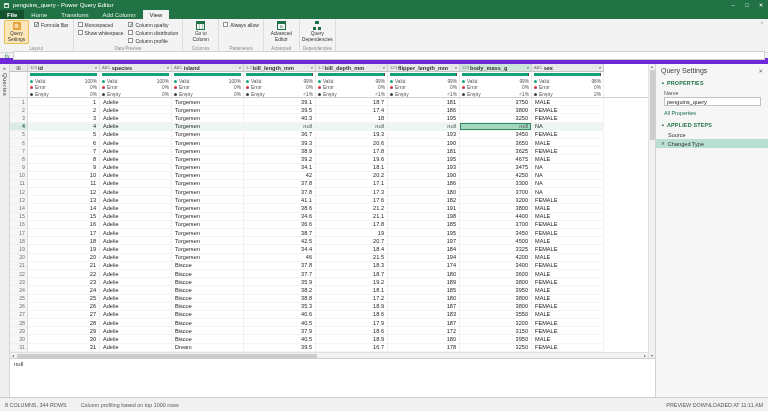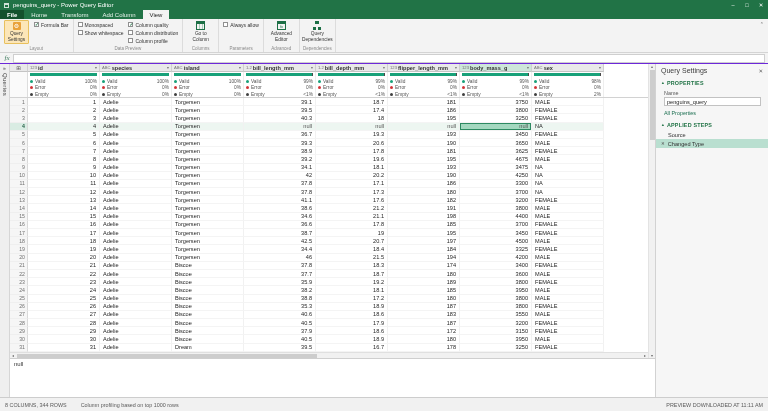--- a/index.html
+++ b/index.html
@@ -35,21 +35,21 @@
   .cb-t{font-size:5px;color:#333;white-space:nowrap;}
   .ic{width:9px;height:9px;display:block;position:relative;}
   .ic-table{border:1px solid #1d6f46;background:linear-gradient(#1d6f46 0 2px, transparent 0),repeating-linear-gradient(to right, transparent 0 2.3px, #a9cebb 2.3px 3px);}
   .ic-editor{border:1px solid #1d6f46;background:linear-gradient(#1d6f46 0 2px,transparent 0);}
   .ic-editor::after{content:"fx";font-size:4px;font-style:italic;color:#1d6f46;position:absolute;bottom:0;left:2px;}
   .ic-dep::before{content:"";position:absolute;top:0;left:2.5px;width:4px;height:3px;background:#1d6f46;}
   .ic-dep::after{content:"";position:absolute;bottom:0;left:0.5px;width:3px;height:3px;background:#1d6f46;box-shadow:5px 0 0 #1d6f46;}
   .ribbon-collapse{position:absolute;top:2px;right:4px;font-size:5px;color:#666;}
 
   
-  .formulabar{position:absolute;top:53px;left:0;width:768px;height:11px;background:#f3f3f3;display:flex;align-items:center;border-bottom:1px solid #6d28d9;padding:0 1px;}
+  .formulabar{position:absolute;top:53px;left:0;width:768px;height:11px;background:#f3f3f3;display:flex;align-items:center;border-bottom:6px solid #6d28d9;padding:0 1px;}
   .fx{width:12px;text-align:center;font-family:"Liberation Serif",serif;font-style:italic;font-size:7px;color:#3c7a5c;}
   .formula-input{flex:1;height:9px;background:#fff;border:1px solid #cfcfcf;margin-right:2px;font-size:5.5px;padding:0 2px;color:#333;}
 
   
   #main{position:absolute;top:64px;left:0;width:768px;height:333px;}
   .queries-strip{position:absolute;left:0;top:0;width:10px;height:333px;background:#efefef;border-right:1px solid #d6d6d6;display:flex;flex-direction:column;align-items:center;}
   .expand{font-size:5px;color:#444;height:8px;line-height:8px;}
   .qlabel{writing-mode:vertical-rl;font-size:6px;color:#3f3f3f;margin-top:1px;letter-spacing:0.3px;}
 
   .grid{position:absolute;left:10px;top:0;width:638px;height:294px;background:#fff;overflow:hidden;}

